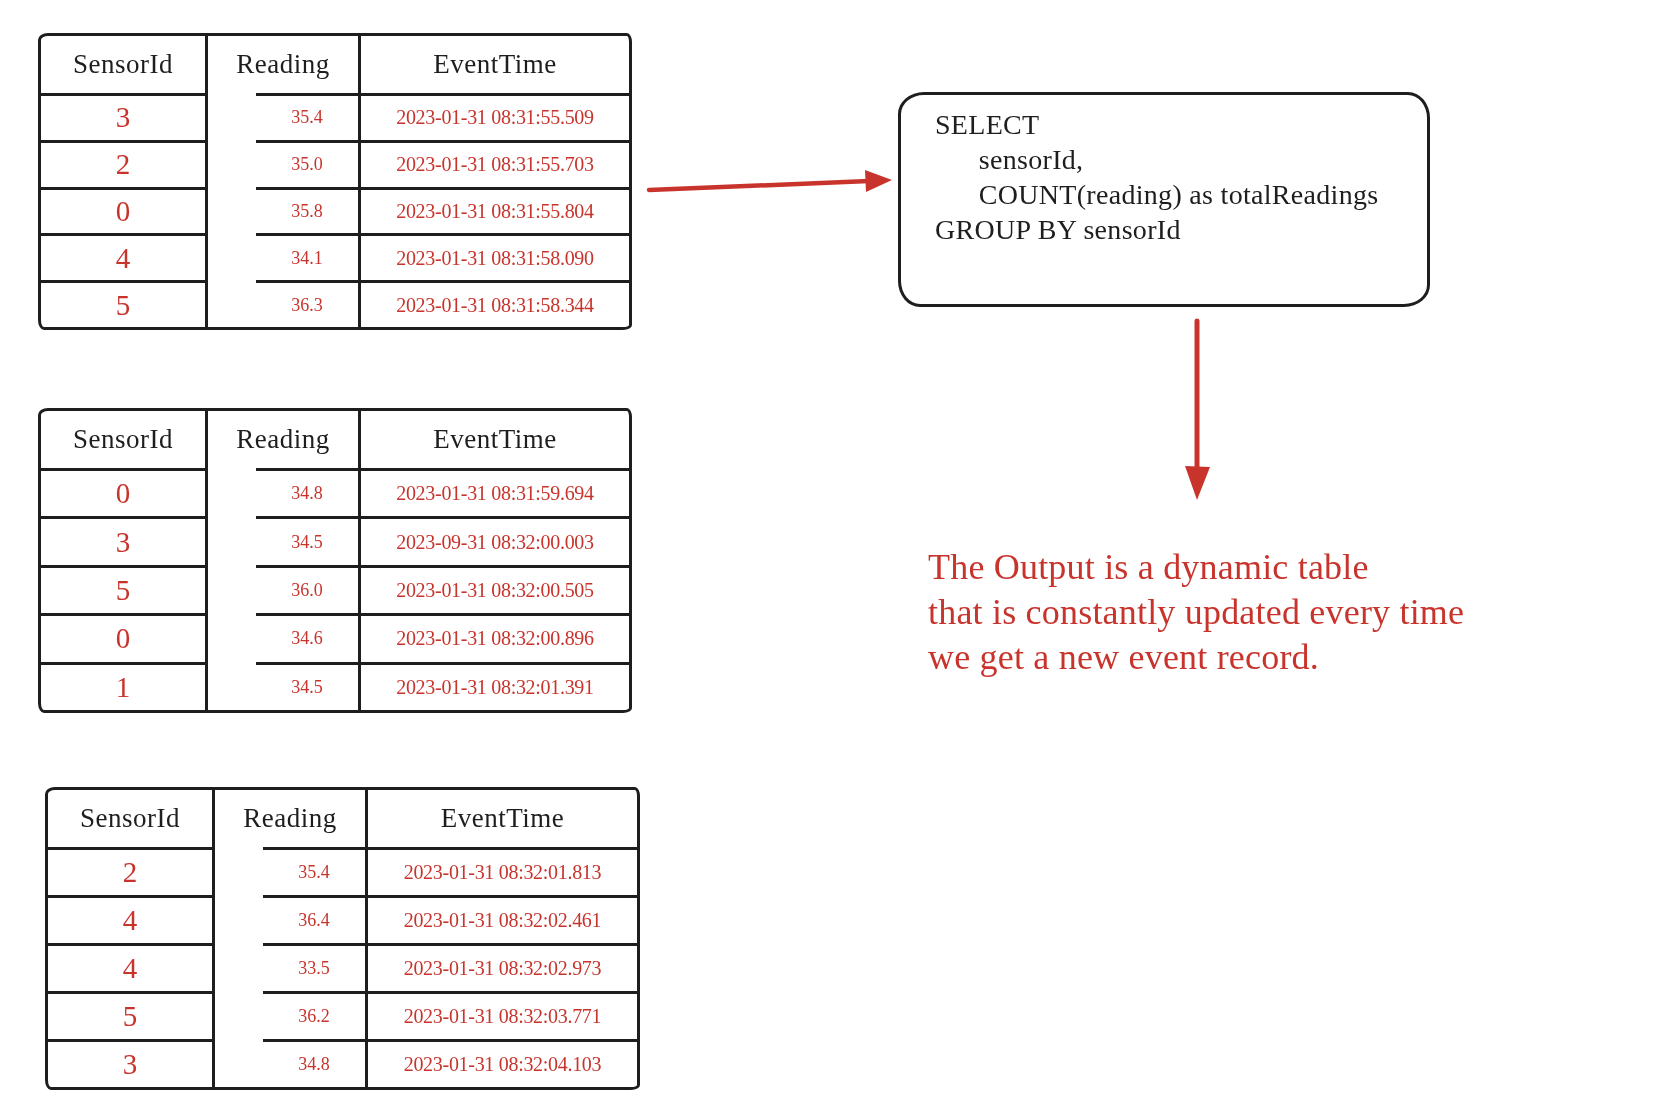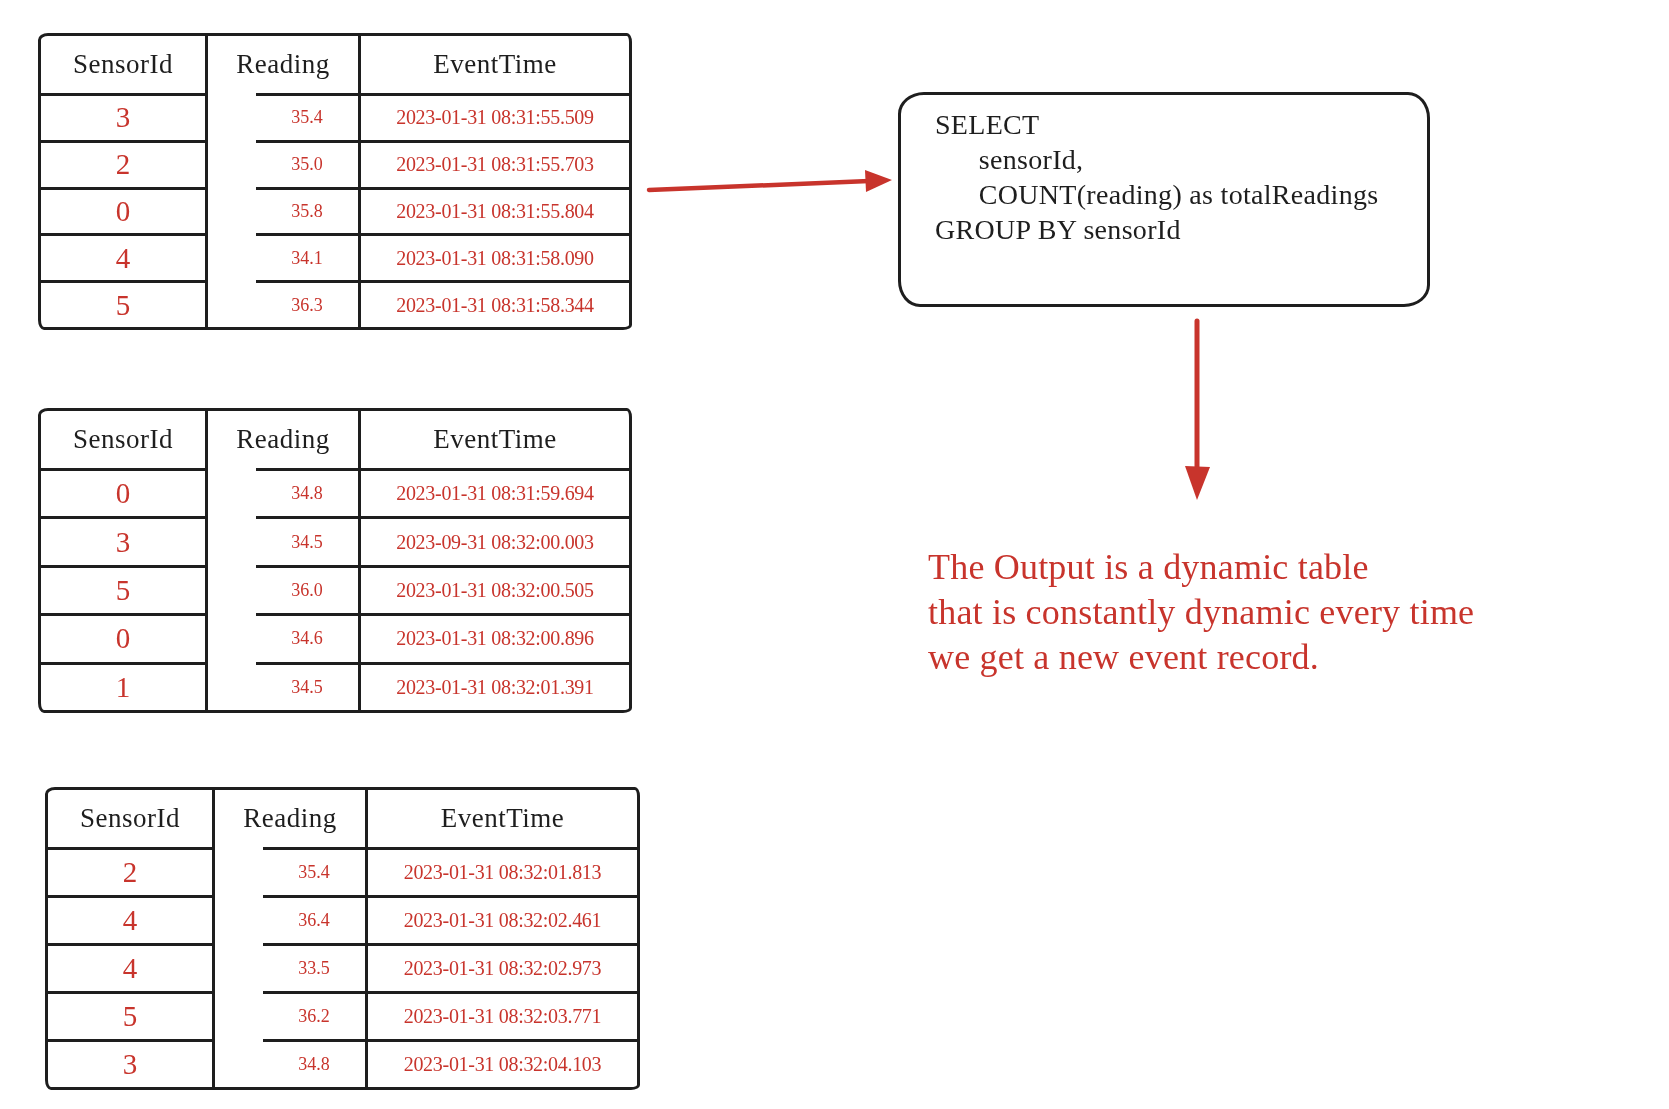--- a/index.html
+++ b/index.html
@@ -121,17 +121,17 @@
     <div class="sql-line">GROUP BY sensorId</div>
   </div>
 
   <svg class="arrow-svg" style="left:1178px;top:316px;" width="40" height="190" viewBox="0 0 40 190">
     <path d="M19,5 L19,160" stroke="#c8342c" stroke-width="5" fill="none" stroke-linecap="round"></path>
     <path d="M7,150 L19,184 L32,151 Z" fill="#c8342c"></path>
   </svg>
 
   <div class="note">
     <div>The Output is a dynamic table</div>
-    <div>that is constantly dynamic every time</div>
+    <div>that is constantly updated every time</div>
     <div>we get a new event record.</div>
   </div>
 
 </div>
 
 </body></html>

